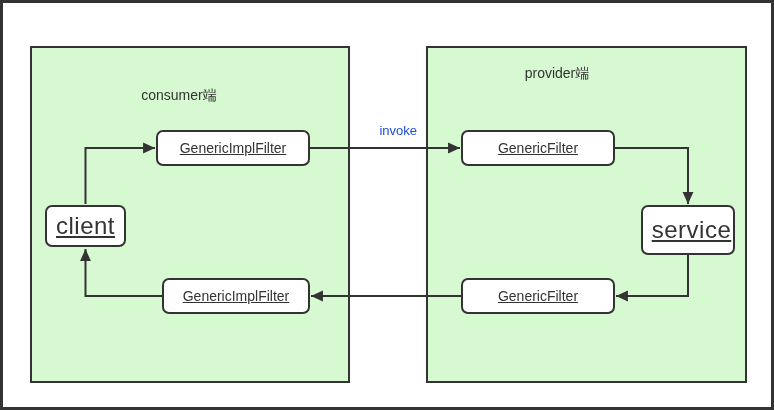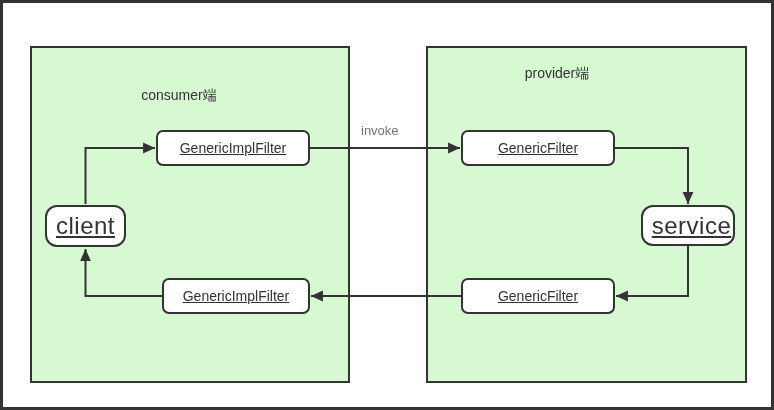--- a/index.html
+++ b/index.html
@@ -40,37 +40,37 @@
     border:2px solid #333333;
     border-radius:7px;
     display:flex;
     align-items:center;
     justify-content:center;
     font-size:14px;
     color:#333333;
     z-index:3;
     text-decoration:underline;
   }
-  .node.big{font-size:24px;letter-spacing:0.5px;border-radius:12px;}
+  .node.big{font-size:24px;letter-spacing:0.5px;}
   #node-generic-impl-filter-top{left:153px;top:127px;width:154px;height:36px;}
   #node-generic-filter-top    {left:458px;top:127px;width:154px;height:36px;}
   #node-client                {left:42px; top:202px;width:81px; height:42px;}
-  #node-service               {left:638px;top:202px;width:94px; height:41px;padding-left:7px;}
+  #node-service               {left:638px;top:202px;width:94px; height:50px;padding-left:7px;}
   #node-generic-impl-filter-bottom{left:159px;top:275px;width:148px;height:36px;}
   #node-generic-filter-bottom {left:458px;top:275px;width:154px;height:36px;}
   #edges-layer{
     position:absolute;left:0;top:0;width:774px;height:410px;
     z-index:2;
   }
   #edge-invoke-label{
     position:absolute;
     left:358px;top:120px;width:56px;
-    text-align:left;
+    text-align:right;
     font-size:13px;
-    color:#737373;
+    color:#1d4ed8;
     z-index:4;
   }
   .edge{fill:none;stroke:#333333;stroke-width:2;}
 </style>
 </head>
 <body>
 
 <div id="stage">
 
   <div class="panel" id="consumer-panel"></div>

